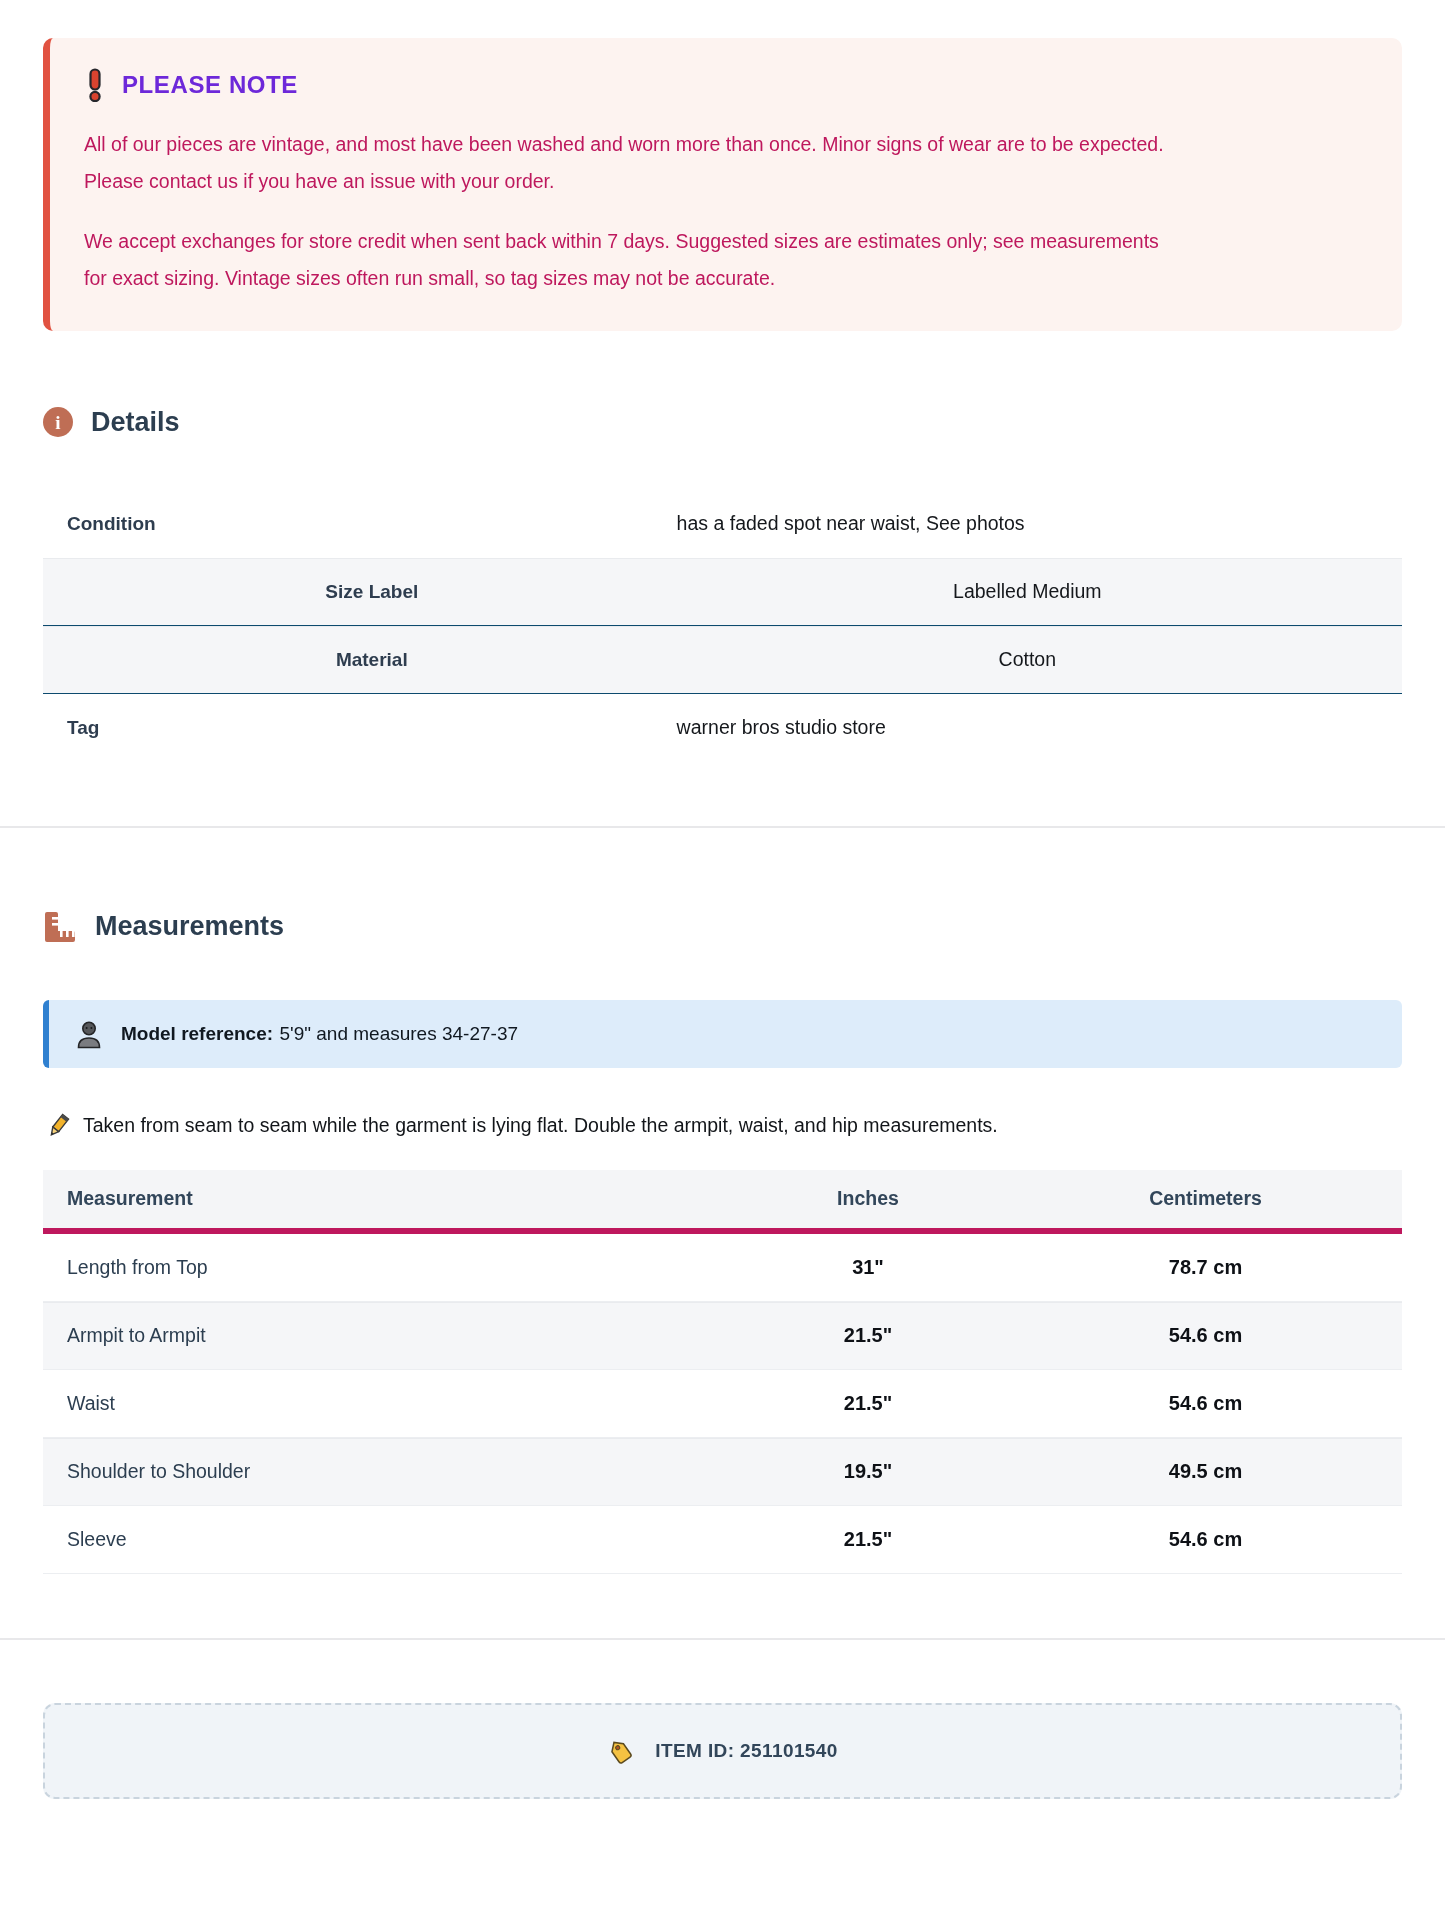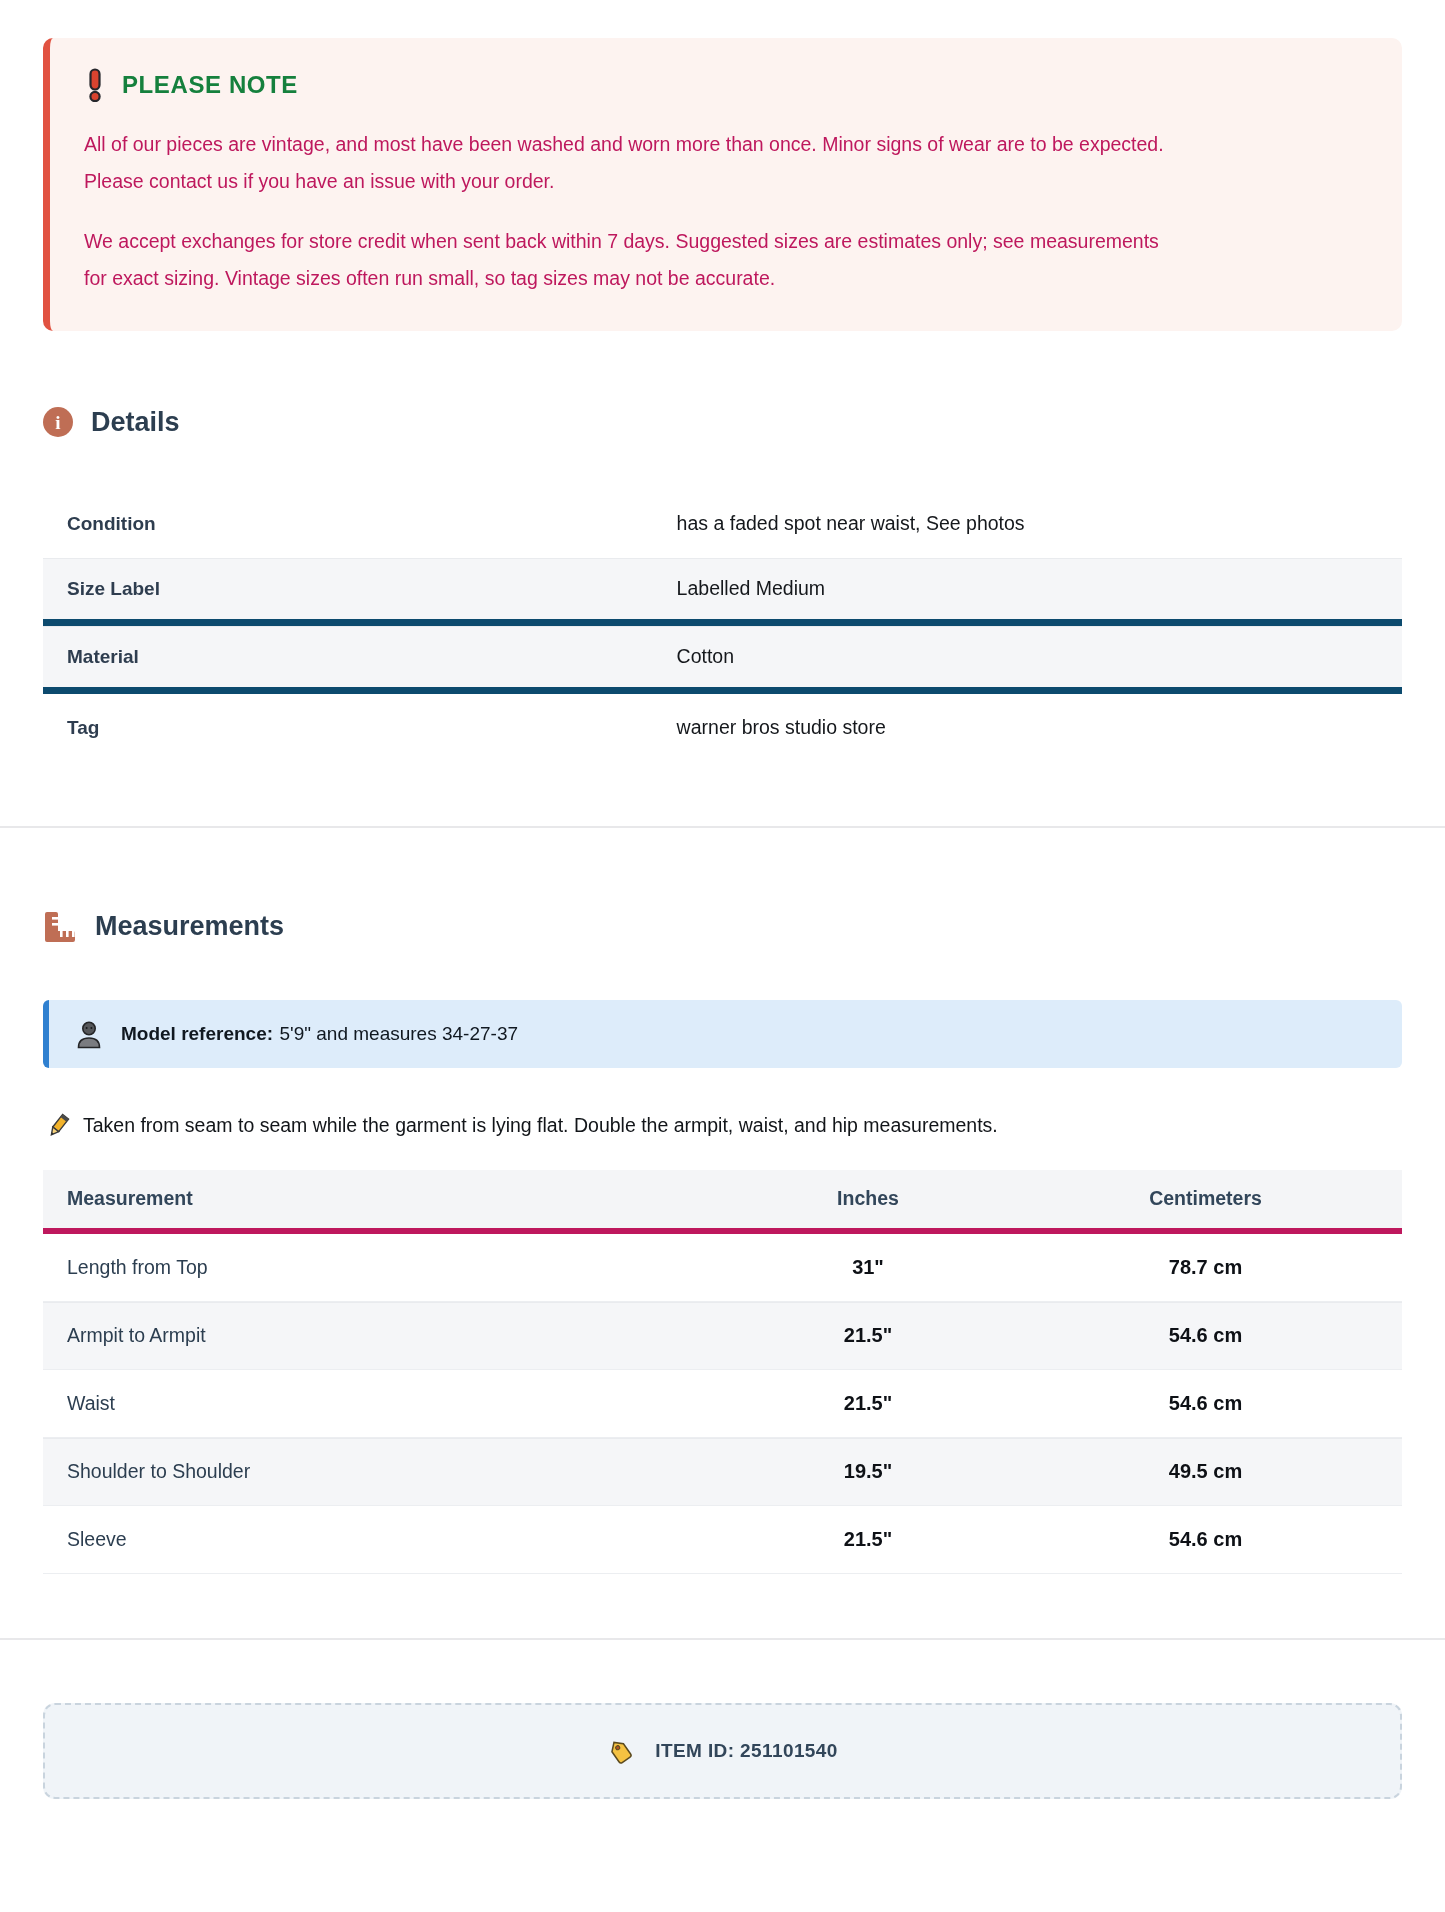--- a/index.html
+++ b/index.html
@@ -18,21 +18,21 @@
     border-left: 7px solid #e15241;
     border-radius: 10px;
     padding: 30px 42px 34px 34px;
   }
   .note-heading {
     display: flex;
     align-items: center;
     gap: 16px;
   }
   .note-title {
-    color: #15803d;
+    color: #6d28d9;
     font-size: 24px;
     font-weight: 700;
     letter-spacing: 0.6px;
   }
   .note-box p {
     margin: 24px 0 0 0;
     font-size: 19.5px;
     line-height: 1.88;
     color: #be185d;
     max-width: 1080px;
@@ -66,21 +66,22 @@
   .kv-row {
     display: grid;
     grid-template-columns: 46.5% 1fr;
     align-items: center;
     height: 68px;
     padding: 0 24px;
   }
   .kv-row.alt {
     background: #f5f6f8;
     border-top: 1px solid #e9ebee;
-    border-bottom: 7px solid #0c4a6e;
+    border-bottom: 1px solid #0c4a6e;
+    text-align: center;
   }
   .kv-label { font-size: 19px; font-weight: 600; color: #2e3d4f; }
   .kv-value { font-size: 19.5px; font-weight: 400; color: #15181c; }
 
   
   .full-divider {
     border: none;
     border-top: 2px solid #e8e8ea;
     margin: 64px 0 0 0;
   }

